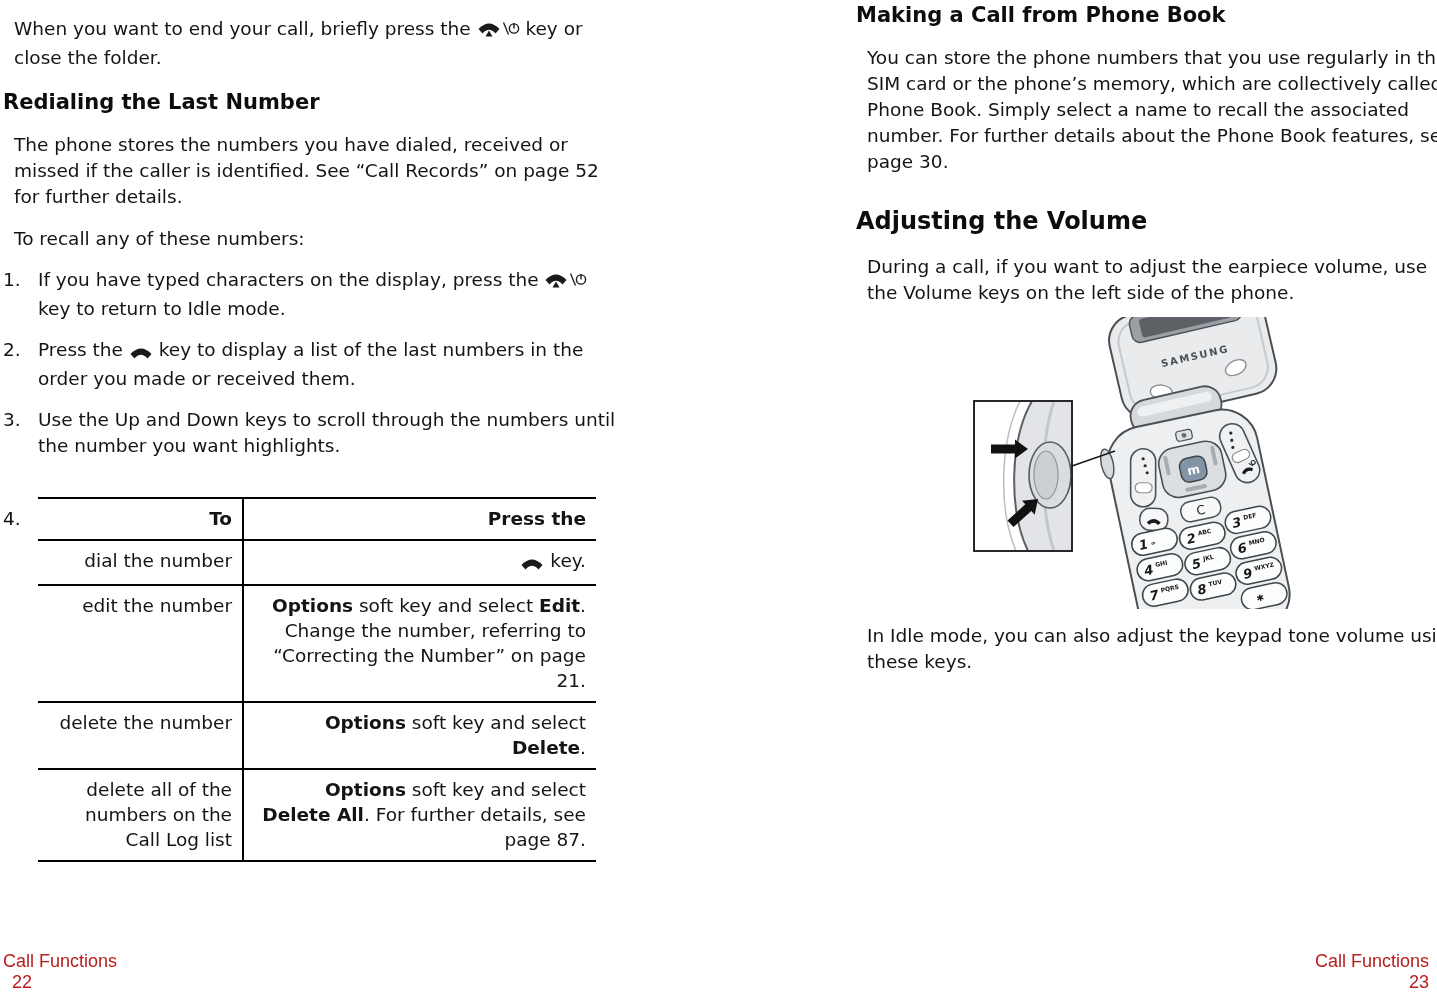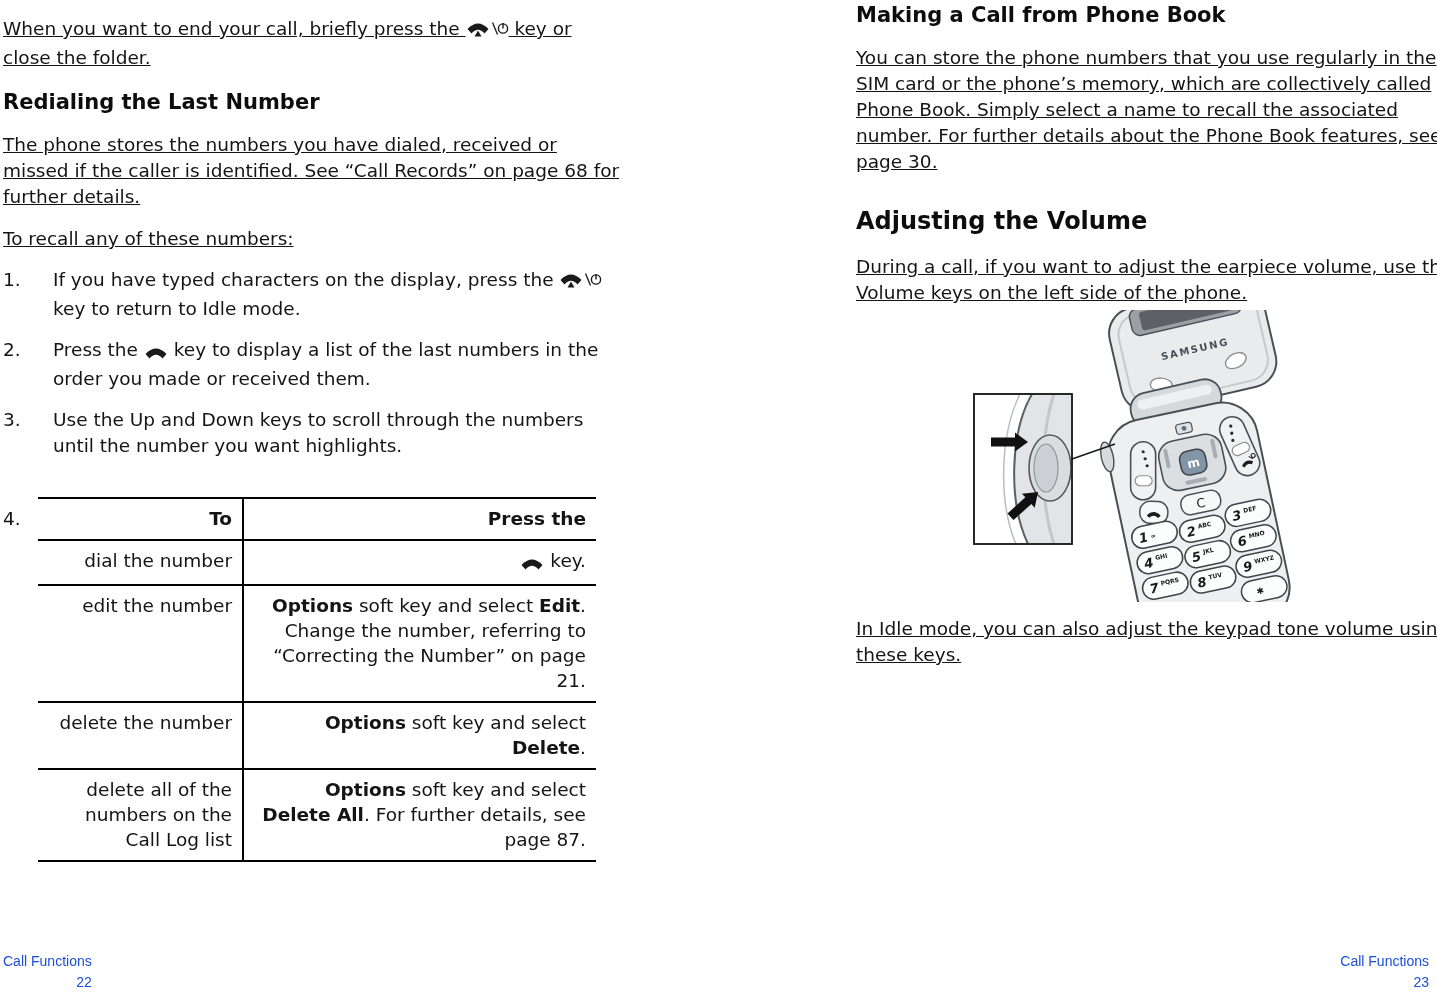--- a/index.html
+++ b/index.html
@@ -5,41 +5,41 @@
   html,body{margin:0;padding:0;}
   body{
     width:1437px;height:1000px;position:relative;background:#ffffff;
     font-family:"DejaVu Sans",sans-serif;color:#141414;overflow:hidden;
   }
   .page{position:absolute;top:0;}
   #pageL{left:3px;width:618px;}
   #pageR{left:856px;width:616px;}
   .sec-h{font-size:21px;line-height:27px;font-weight:bold;margin:0;color:#0d0d0d;}
   .chap-h{font-size:24px;line-height:33px;font-weight:bold;margin:0;color:#0d0d0d;}
-  .b{font-size:18.5px;line-height:26px;margin:0;text-decoration:underline;}
+  .b{font-size:18.5px;line-height:26px;margin:11px;}
   .mt2{margin-top:2px}.mt14{margin-top:14px}.mt16{margin-top:16px}
   .mt30{margin-top:30px}.mt38{margin-top:18px}
   .step{display:flex;margin-top:15px;font-size:18.5px;line-height:26px;}
   .step .n{flex:0 0 35px;}
-  .step .t{flex:1;margin-left:15px;}
+  .step .t{flex:1;}
   .tbl-step{display:flex;margin-top:38px;}
   .tbl-step .n4{flex:0 0 35px;font-size:18.5px;line-height:26px;padding-top:9px;}
   table.man{border-collapse:collapse;width:558px;font-size:18.5px;line-height:25px;table-layout:fixed;}
   table.man th,table.man td{
     border-top:2px solid #000;border-bottom:2px solid #000;
     padding:7px 10px 8px 8px;vertical-align:top;text-align:right;font-weight:normal;
   }
   table.man th{font-weight:bold;}
   table.man .c2{border-left:2px solid #000;}
   col.c1{width:205px;}col.c2{width:353px;}
   .ikey{display:inline-block;vertical-align:-3px;}
   .chev{font-size:17px;font-weight:600;padding:0 2px;}
-  .foot{position:absolute;top:951px;font-family:"Liberation Sans",sans-serif;font-size:14px;line-height:21px;color:#1d4ed8;}
+  .foot{position:absolute;top:951px;font-family:"Liberation Sans",sans-serif;font-size:18px;line-height:21px;color:#b91c1c;}
   #footL{left:3px;}
-  #footL .pg{padding-left:9px;text-align:right;}
+  #footL .pg{padding-left:9px;}
   #footR{right:8px;text-align:right;}
   .pg{display:block;}
   .fig{margin:4px 0 0 96px;display:block;}
   .brand{font-size:10px;font-weight:bold;letter-spacing:1.8px;fill:#4a4f55;}
   .digit{font-size:13px;font-weight:bold;font-style:italic;fill:#17181a;}
   .letters{font-size:6px;font-weight:bold;fill:#17181a;}
   .mkey{font-size:12px;font-weight:bold;fill:#ffffff;}
   .ckey{font-size:12.5px;fill:#17181a;}
   .star{font-size:9px;fill:#17181a;}
 </style>
@@ -52,21 +52,21 @@
   <p class="b mt16"><span>When you want to end your call, briefly press the </span><span class="ikey"><svg width="43" height="19" viewBox="0 0 43 19">
           <path d="M1.5 10 Q 12 -1 22.5 10 L18.5 14.5 Q 12 7 5.5 14.5 Z" fill="#1a1a1a"></path>
           <path d="M8.5 17.5 L15.5 17.5 L12 11.5 Z" fill="#1a1a1a"></path>
           <line x1="26.5" y1="3.5" x2="31.5" y2="15.5" stroke="#1a1a1a" stroke-width="1.3"></line>
           <circle cx="37" cy="9.5" r="4.6" fill="none" stroke="#1a1a1a" stroke-width="1.4"></circle>
           <line x1="37" y1="4" x2="37" y2="9.5" stroke="#1a1a1a" stroke-width="1.4"></line>
         </svg></span><span> key or close the folder.</span></p>
 
   <h2 class="sec-h mt38">Redialing the Last Number</h2>
 
-  <p class="b mt16">The phone stores the numbers you have dialed, received or missed if the caller is identified. See “Call Records” on page 68 for further details.</p>
+  <p class="b mt16">The phone stores the numbers you have dialed, received or missed if the caller is identified. See “Call Records” on page 52 for further details.</p>
 
   <p class="b mt16">To recall any of these numbers:</p>
 
   <div class="step">
     <span class="n">1.</span>
     <span class="t"><span>If you have typed characters on the display, press the </span><span class="ikey"><svg width="43" height="19" viewBox="0 0 43 19">
             <path d="M1.5 10 Q 12 -1 22.5 10 L18.5 14.5 Q 12 7 5.5 14.5 Z" fill="#1a1a1a"></path>
             <path d="M8.5 17.5 L15.5 17.5 L12 11.5 Z" fill="#1a1a1a"></path>
             <line x1="26.5" y1="3.5" x2="31.5" y2="15.5" stroke="#1a1a1a" stroke-width="1.3"></line>
             <circle cx="37" cy="9.5" r="4.6" fill="none" stroke="#1a1a1a" stroke-width="1.4"></circle>

